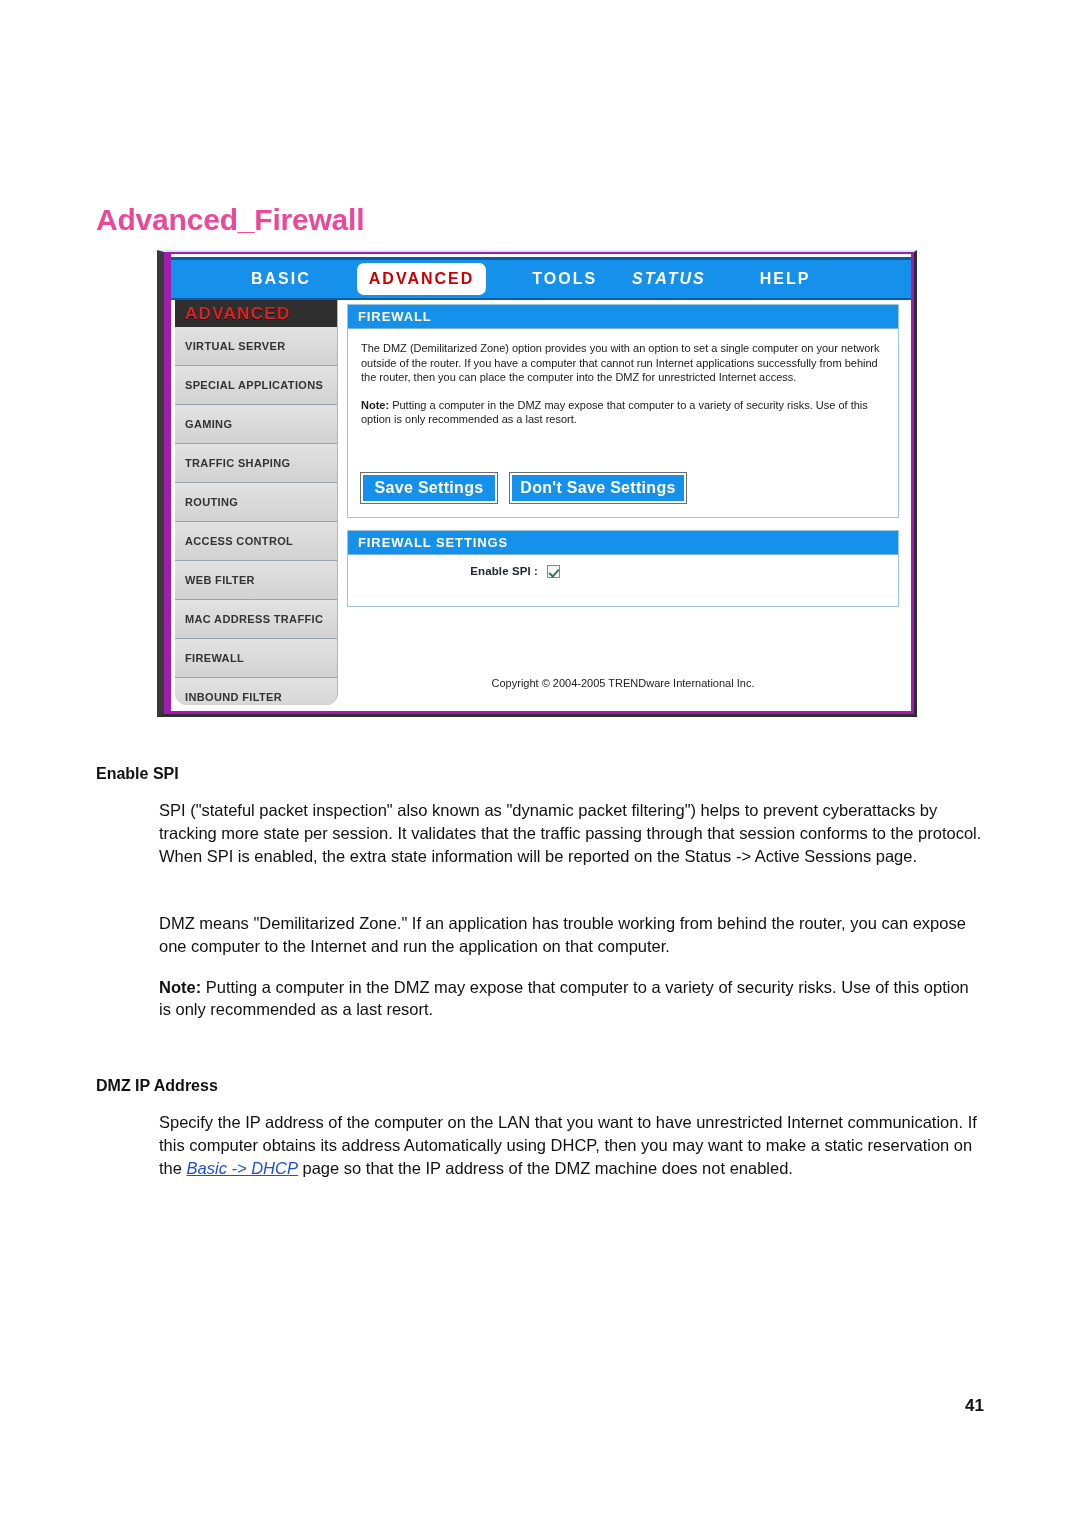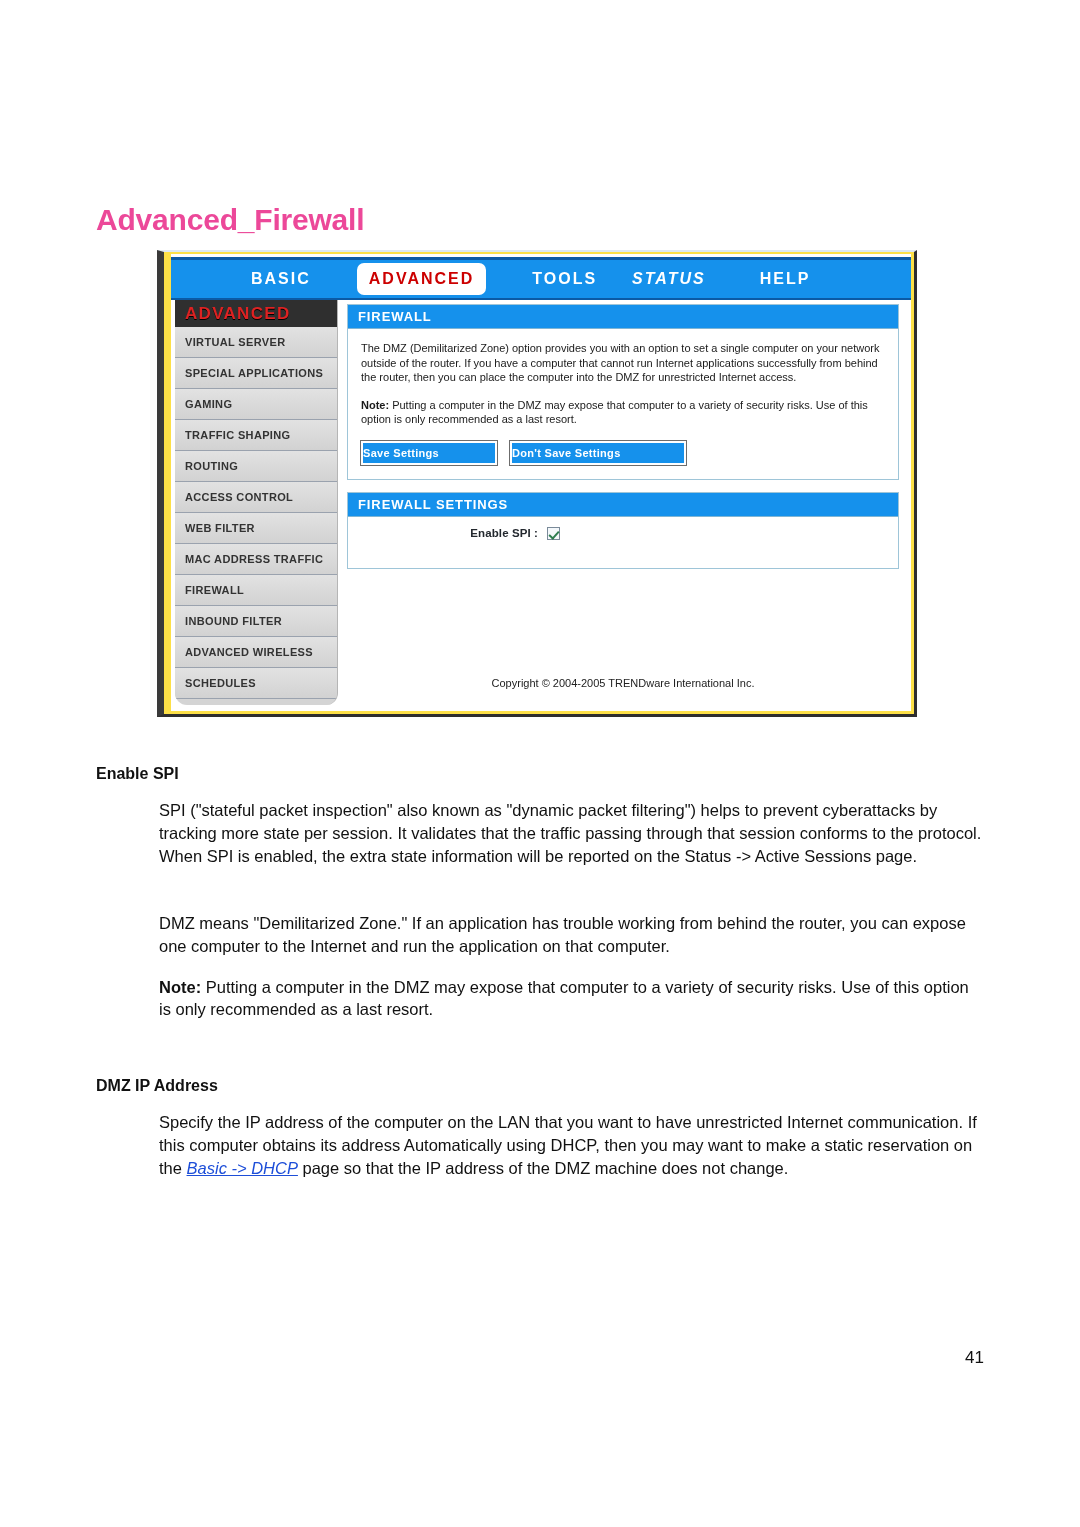--- a/index.html
+++ b/index.html
@@ -31,21 +31,21 @@
   .figure {
     position: absolute;
     left: 157px;
     top: 250px;
     width: 760px;
     height: 467px;
   }
   .browser-frame {
     position: absolute;
     inset: 0;
-    background: #fde047;
+    background: #a21caf;
     border-left: 7px solid #3a3a3a;
     border-right: 3px solid #2e2e2e;
     border-top: 2px solid #dfe9f2;
     border-bottom: 3px solid #2e2e2e;
     box-sizing: border-box;
   }
   .frame-inner {
     position: absolute;
     left: 7px;
     right: 3px;
@@ -110,21 +110,21 @@
     color: #dd2222;
     font-size: 17px;
     font-weight: bold;
     letter-spacing: 1.3px;
     display: flex;
     align-items: center;
     padding-left: 10px;
     text-shadow: 0 1px 0 #000;
   }
   .sidebar-item {
-    height: 31px;
+    height: 39px;
     display: flex;
     align-items: center;
     padding-left: 10px;
     font-size: 11px;
     font-weight: bold;
     color: #333;
     letter-spacing: 0.35px;
     background: linear-gradient(#e2e2e2, #d2d2d2);
     border-bottom: 1px solid #9aa2ae;
     box-sizing: border-box;
@@ -171,27 +171,29 @@
     line-height: 14.5px;
     color: #1a1a1a;
     margin: 0 0 14px 0;
   }
   .panel-note b { font-weight: bold; }
 
   .btn-row { display: flex; gap: 13px; padding-bottom: 4px; }
   .btn {
     background: #1591ec;
     color: #ffffff;
-    font-size: 11px;
+    font-size: 16px;
     font-weight: bold;
     letter-spacing: 0.3px;
     padding: 4px 0;
+    text-align: center;
     border: 2px solid #ffffff;
     outline: 1px solid #6c6c6c;
     box-shadow: 1px 1px 0 #8d8d8d;
+    margin-top: 32px;
   }
   .btn-save { width: 132px; }
   .btn-dont { width: 172px; }
 
   
   .settings-body { padding: 10px 0 22px 0; }
   .setting-row {
     display: flex;
     align-items: flex-start;
     margin-bottom: 6px;
@@ -268,23 +270,23 @@
     font-style: italic;
   }
 
   .sec-spi { top: 765px; }
   .sec-dmz { top: 912px; }
   .sec-ip  { top: 1077px; }
 
   .page-number {
     position: absolute;
     right: 96px;
-    top: 1348px;
+    top: 1396px;
     font-size: 17px;
-    font-weight: normal;
+    font-weight: bold;
     color: #111;
   }
 </style>
 </head>
 <body>
 
 <div class="page-title">Advanced_Firewall</div>
 
 <div class="figure">
   <div class="browser-frame">
@@ -360,17 +362,17 @@
 <div class="section sec-dmz">
   <div class="section-body">
     <p>DMZ means "Demilitarized Zone." If an application has trouble working from behind the router, you can expose one computer to the Internet and run the application on that computer.</p>
     <p><b>Note:</b><span> Putting a computer in the DMZ may expose that computer to a variety of security risks. Use of this option is only recommended as a last resort.</span></p>
   </div>
 </div>
 
 <div class="section sec-ip">
   <div class="section-head">DMZ IP Address</div>
   <div class="section-body">
-    <p><span>Specify the IP address of the computer on the LAN that you want to have unrestricted Internet communication. If this computer obtains its address Automatically using DHCP, then you may want to make a static reservation on the </span><a class="link" href="#">Basic -&gt; DHCP</a><span> page so that the IP address of the DMZ machine does not change.</span></p>
+    <p><span>Specify the IP address of the computer on the LAN that you want to have unrestricted Internet communication. If this computer obtains its address Automatically using DHCP, then you may want to make a static reservation on the </span><a class="link" href="#">Basic -&gt; DHCP</a><span> page so that the IP address of the DMZ machine does not enabled.</span></p>
   </div>
 </div>
 
 <div class="page-number">41</div>
 
 </body></html>

